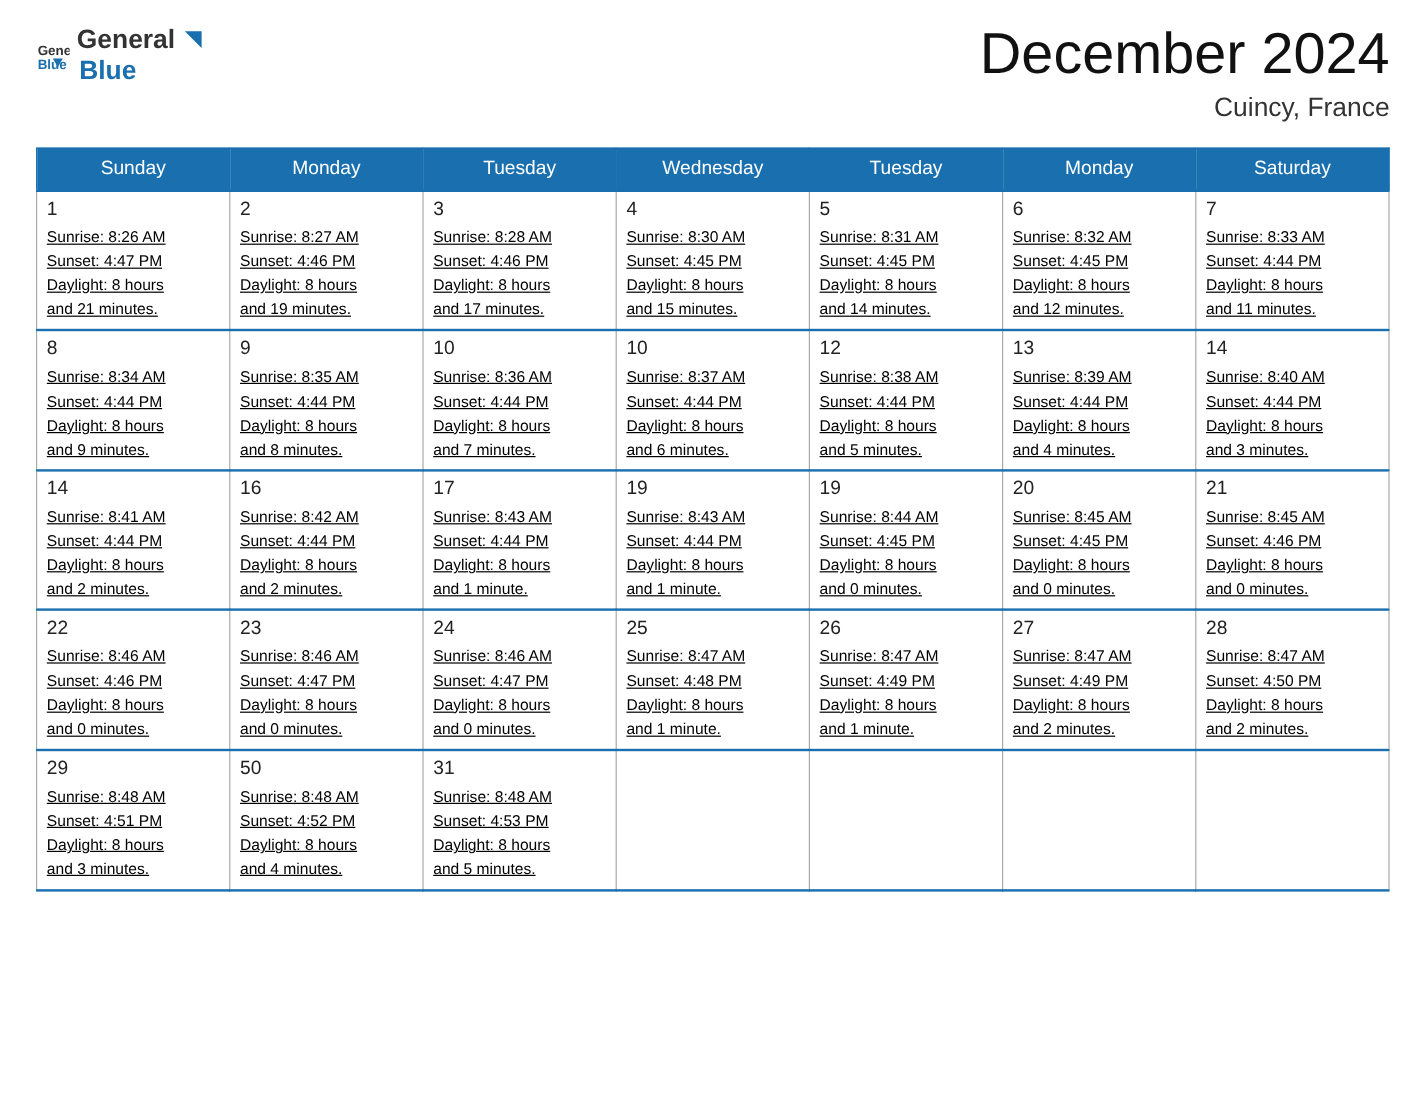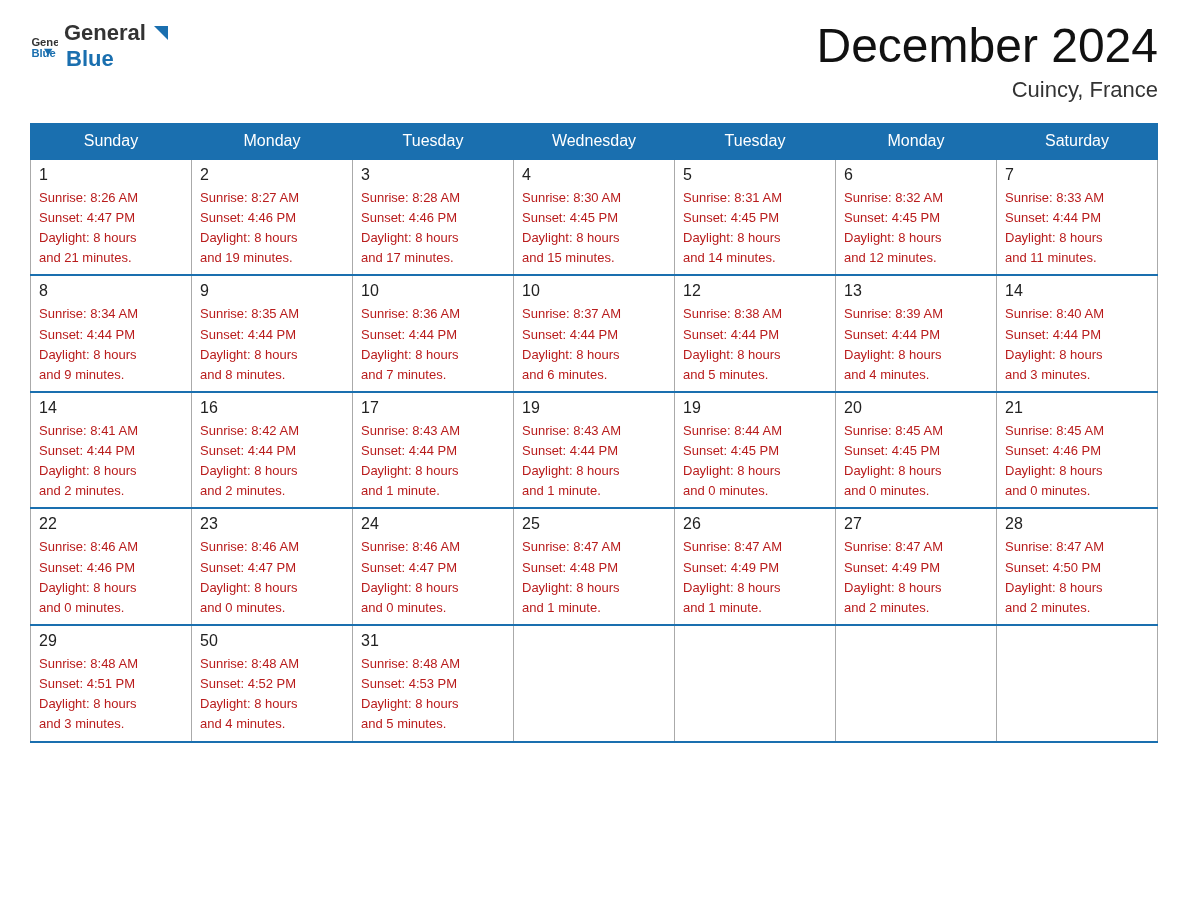--- a/index.html
+++ b/index.html
@@ -77,21 +77,22 @@
     }
     .day-number {
       font-size: 16px;
       font-weight: normal;
       margin-bottom: 4px;
       display: block;
     }
     .day-info {
       font-size: 13px;
       line-height: 1.55;
-      color: #b91c1c;
+      color: #000000;
+      text-decoration: underline;
     }
     .empty-cell {
       background: #fff;
     }
   </style>
 </head>
 <body>
 
 <div class="header">
   <div class="logo">

